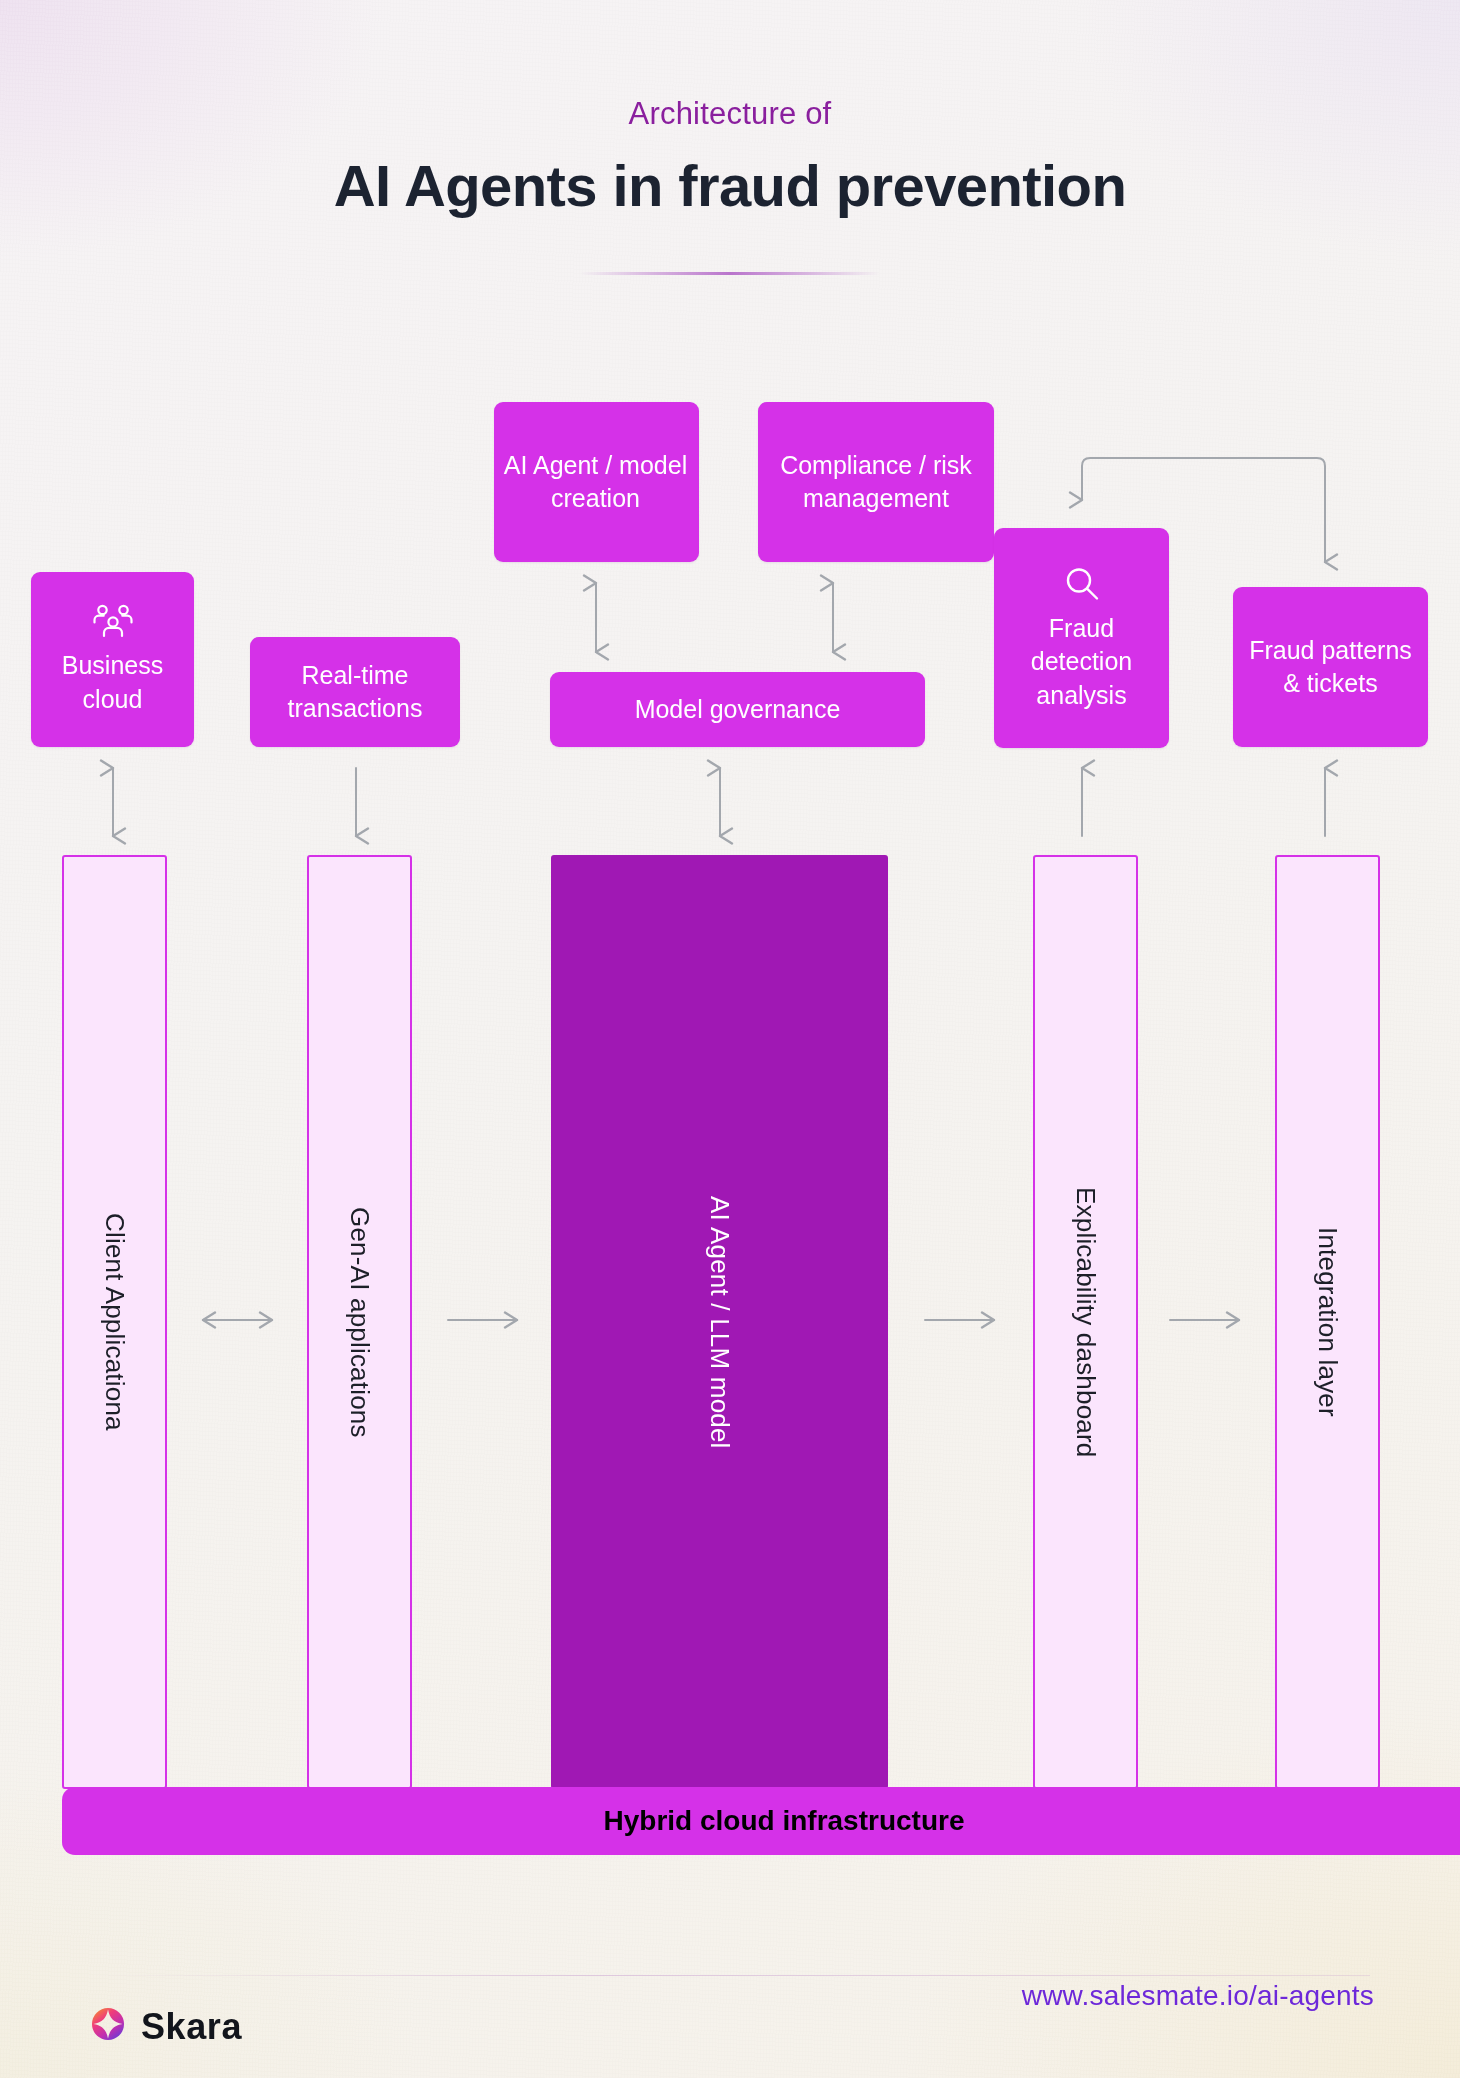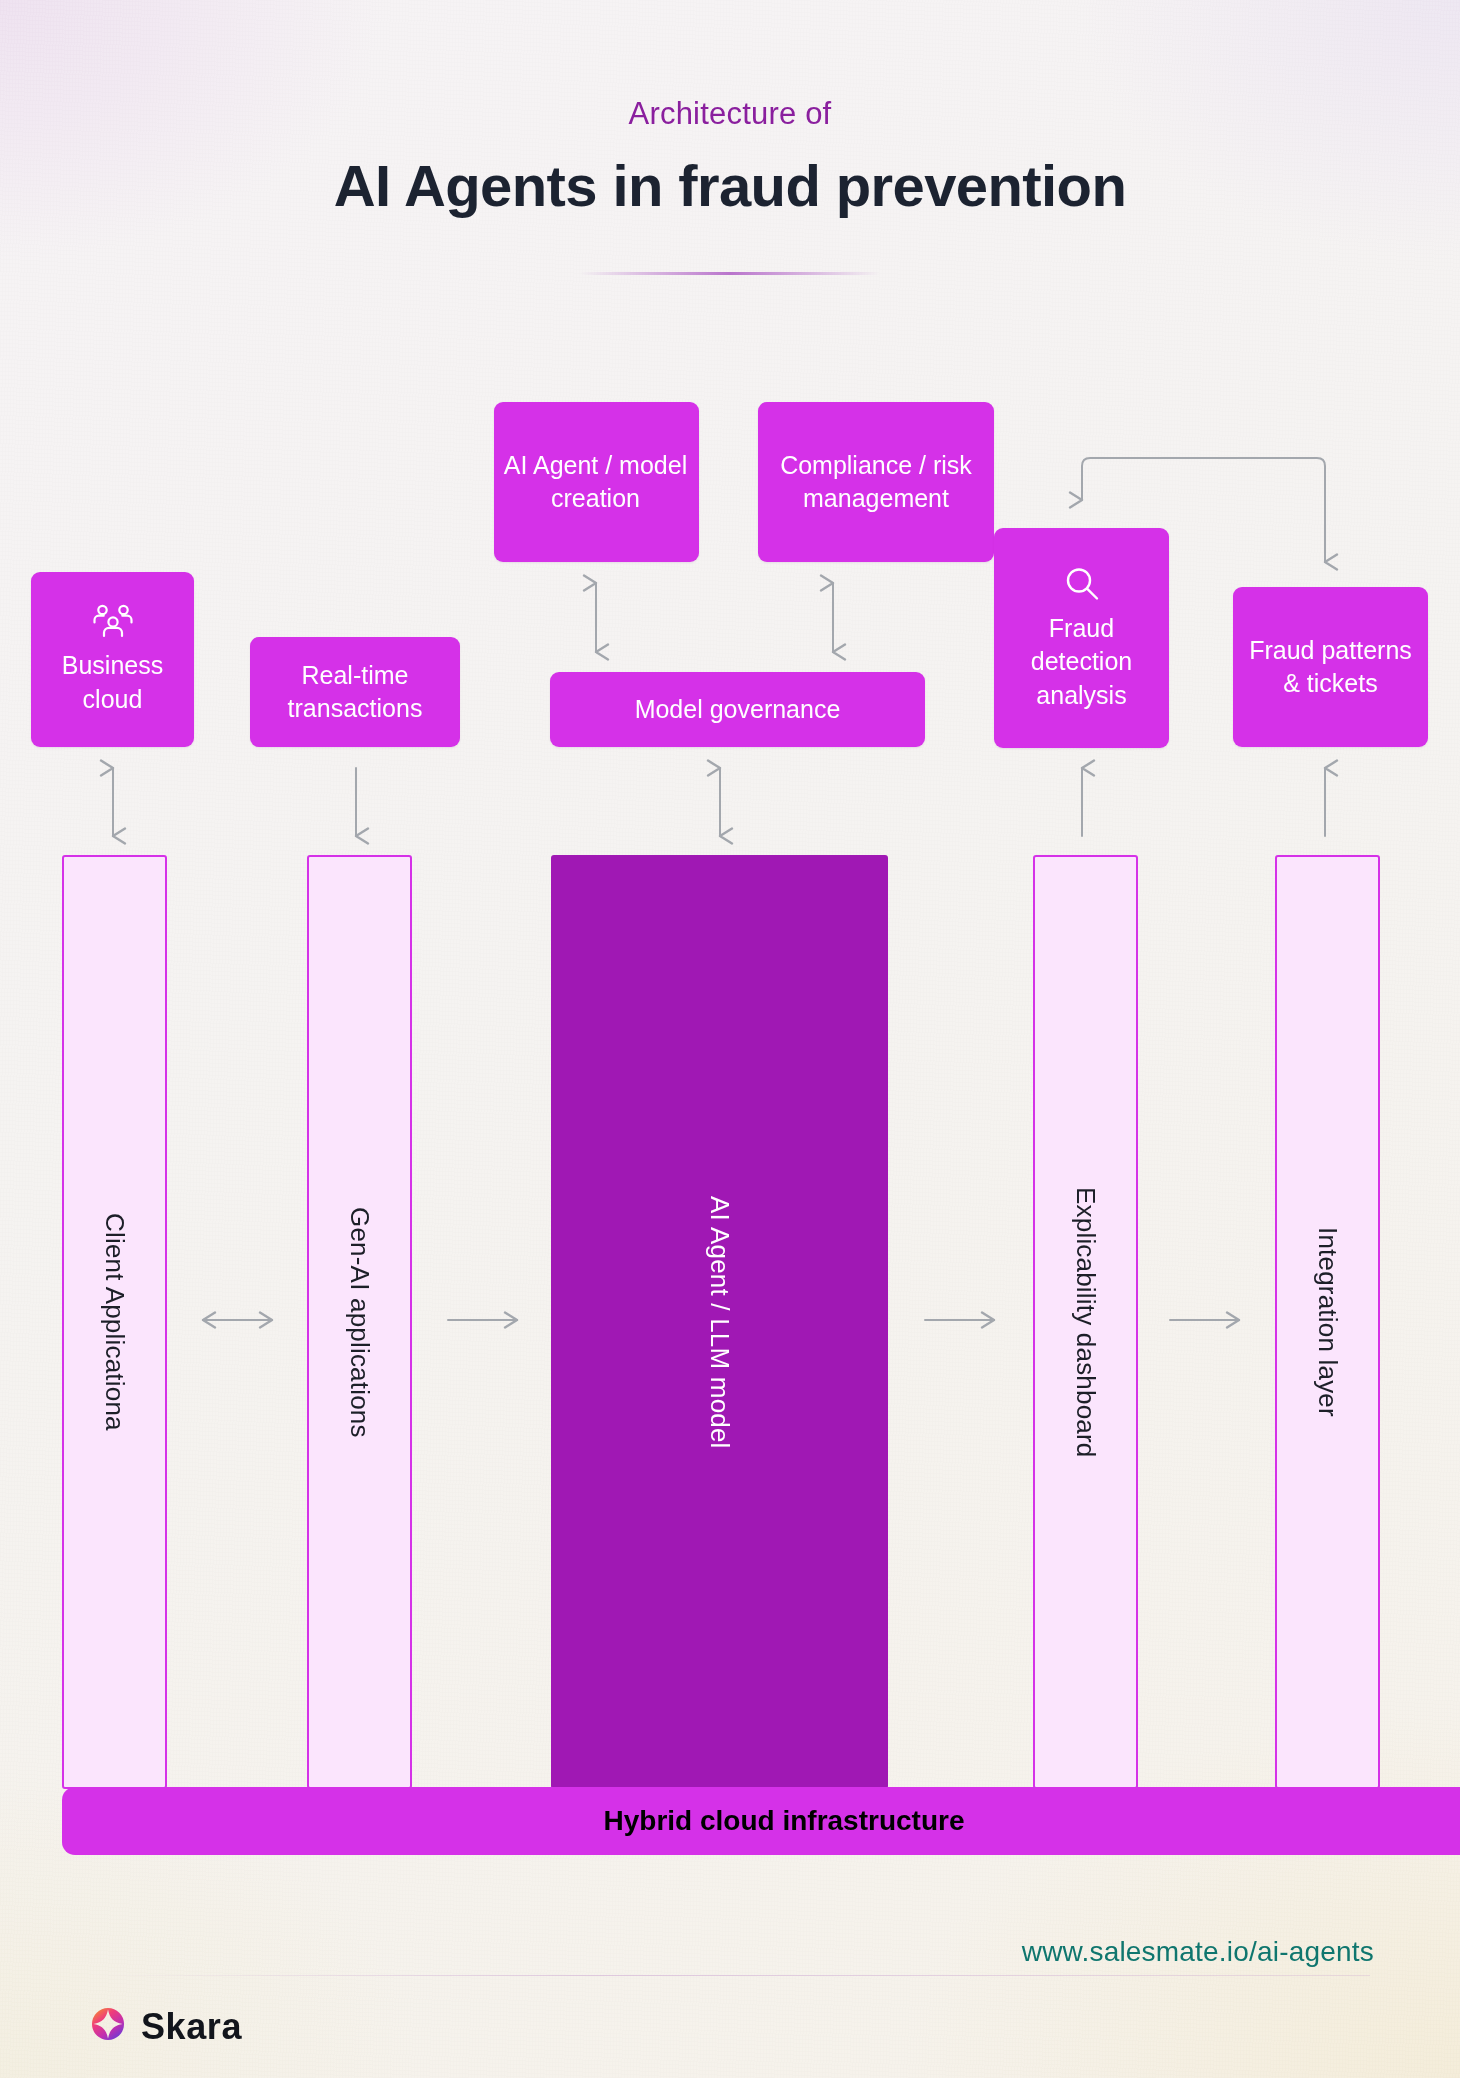--- a/index.html
+++ b/index.html
@@ -154,23 +154,23 @@
     display: flex; align-items: flex-end; gap: 13px;
   }
   #brand .brand-name {
     font-size: 36px;
     font-weight: bold;
     color: #12151c;
     letter-spacing: .6px;
   }
   #site-url {
     position: absolute;
-    right: 86px; top: 1936px;
+    right: 86px; top: 1980px;
     font-size: 28px;
-    color: #0f766e;
+    color: #6d28d9;
     letter-spacing: .2px;
   }
 </style>
 </head>
 <body>
 
 <div class="page">
 
   <div class="eyebrow">Architecture of</div>
   <h1 class="title">AI Agents in fraud prevention</h1>

